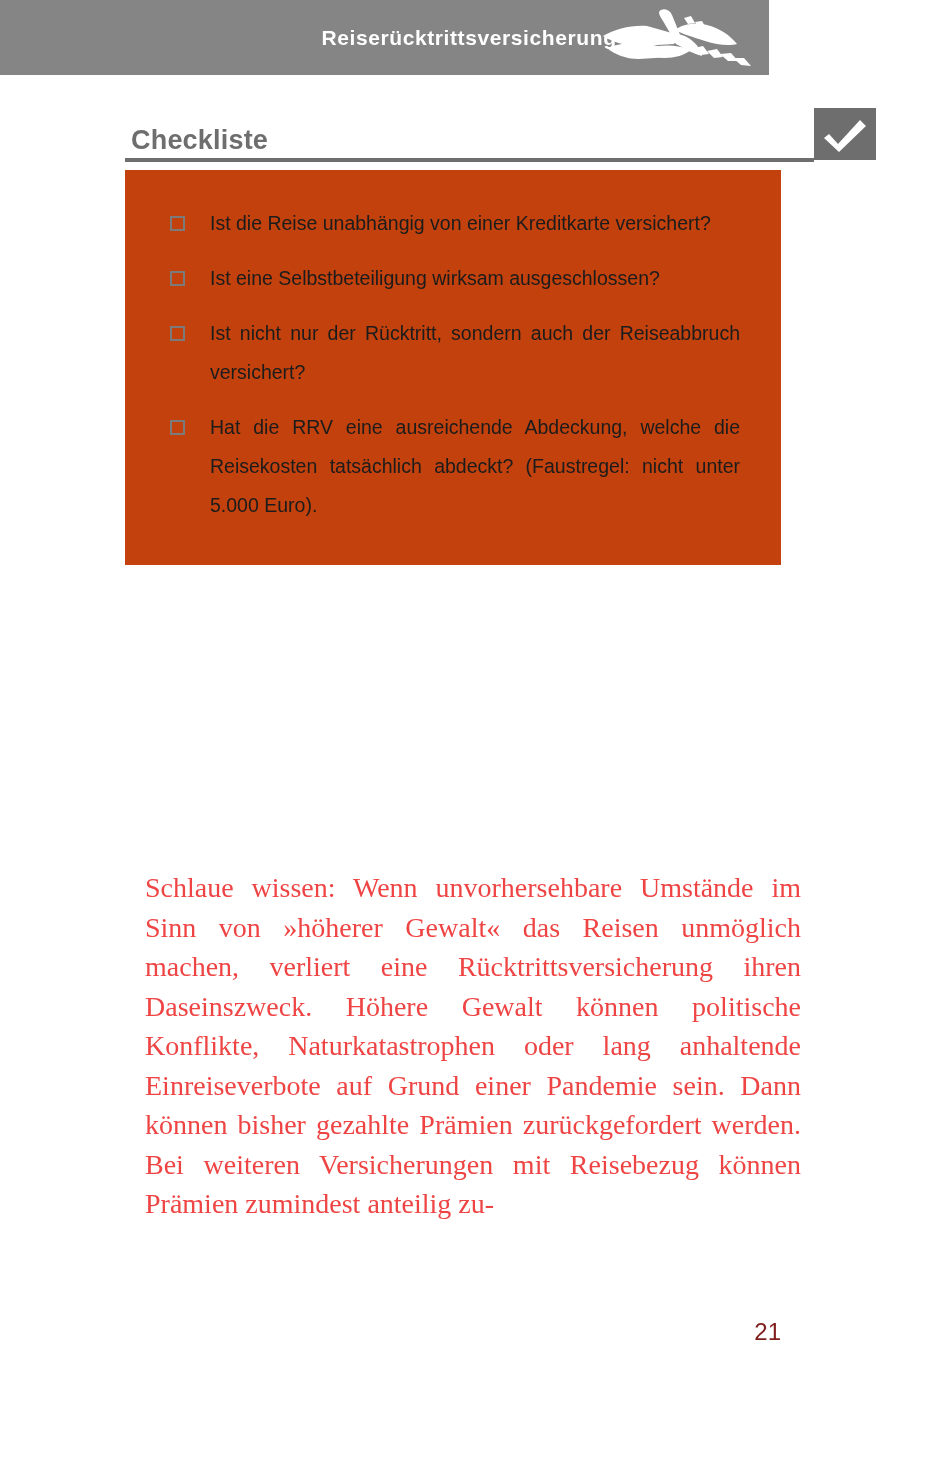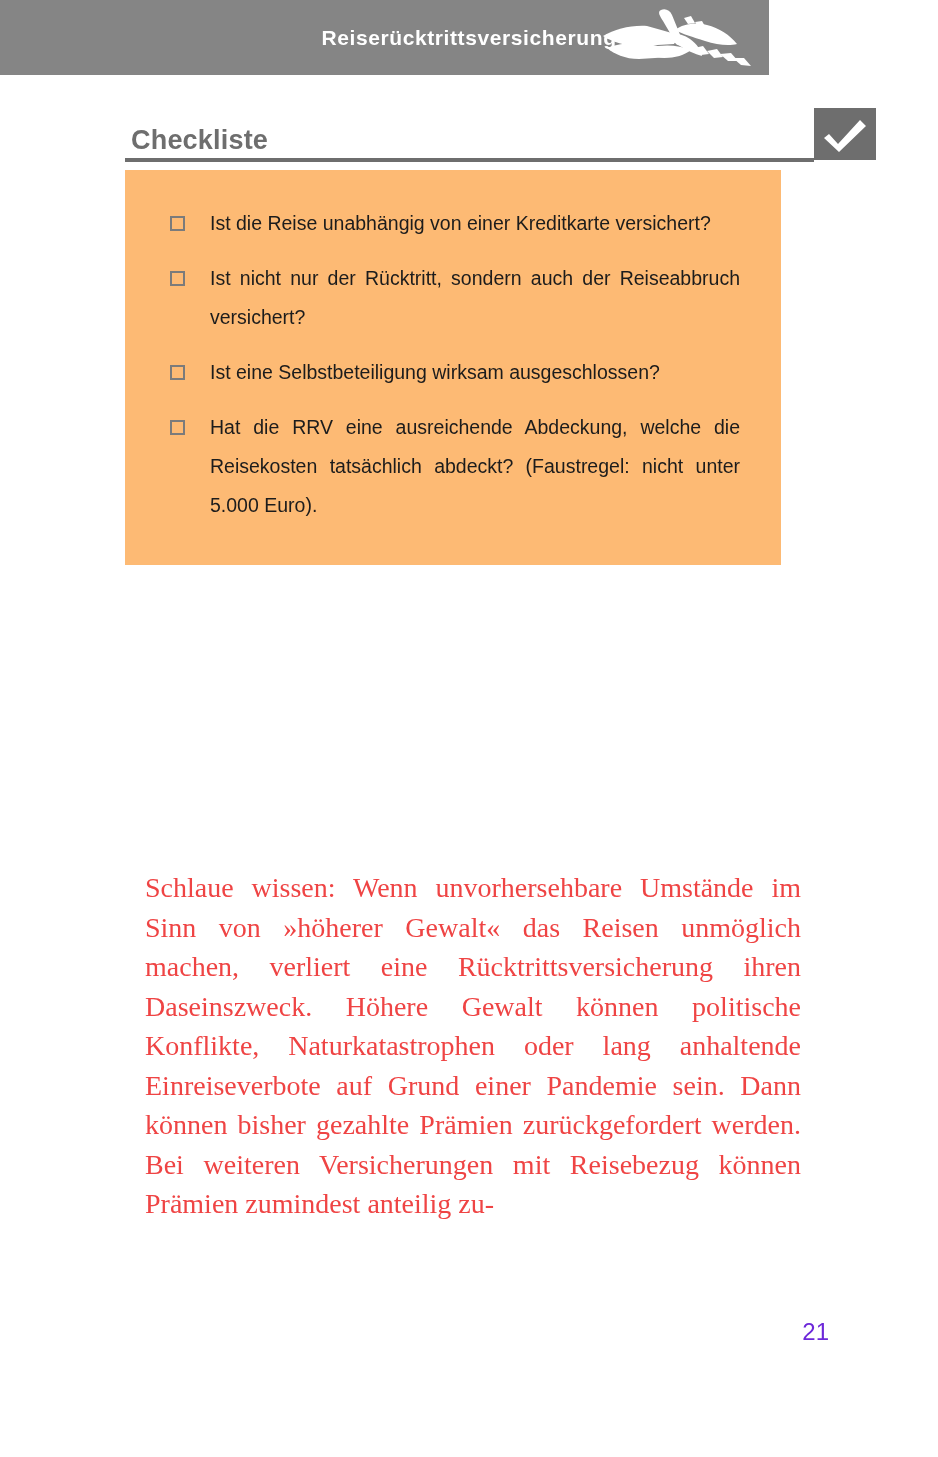--- a/index.html
+++ b/index.html
@@ -96,21 +96,21 @@
   }
 
   
   #checkliste-section { top: 108px; }
   #checkliste-section .section-rule { width: 689px; }
   #checkliste-section .section-badge { left: 689px; }
 
   .check-panel {
     position: relative;
     width: 656px;
-    background: #fdba74;
+    background: #c2410c;
     padding: 34px 0 40px 0;
     box-sizing: border-box;
   }
   .check-list {
     list-style: none;
     margin: 0;
     padding: 0;
   }
   .check-item {
     position: relative;
@@ -156,22 +156,21 @@
   }
 
   
   .page-number {
     position: absolute;
     left: 0;
     top: 1318px;
     width: 781px;
     text-align: right;
     font-size: 24px;
-    color: #6d28d9;
-    padding-left: 48px;
+    color: #7f1d1d;
   }
 </style>
 </head>
 <body>
 
 <div class="header-bar">
   <div class="header-title">Reiserücktrittsversicherung</div>
   <svg class="plane-icon" viewBox="0 0 160 68">
     <g fill="#ffffff">
       <path d="M70 6 C74 4 79 6 81 11 L92 38 L86 41 L72 17 C69 12 66 8 70 6 Z"></path>
@@ -205,25 +204,25 @@
   </div>
 
   <div class="check-panel">
     <ul class="check-list">
       <li class="check-item">
         <span class="tick-box"></span>
         <span class="item-text">Ist die Reise unabhängig von einer Kreditkarte versichert?</span>
       </li>
       <li class="check-item">
         <span class="tick-box"></span>
+        <span class="item-text">Ist eine Selbstbeteiligung wirksam ausge­schlossen?</span>
+      </li>
+      <li class="check-item">
+        <span class="tick-box"></span>
         <span class="item-text">Ist nicht nur der Rücktritt, sondern auch der Reiseabbruch versichert?</span>
-      </li>
-      <li class="check-item">
-        <span class="tick-box"></span>
-        <span class="item-text">Ist eine Selbstbeteiligung wirksam ausge­schlossen?</span>
       </li>
       <li class="check-item">
         <span class="tick-box"></span>
         <span class="item-text">Hat die RRV eine ausreichende Abdeckung, welche die Reisekosten tatsächlich abdeckt? (Faustregel: nicht unter 5.000 Euro).</span>
       </li>
     </ul>
   </div>
 </div>
 
 <div class="section" id="schlaumeier-section">

